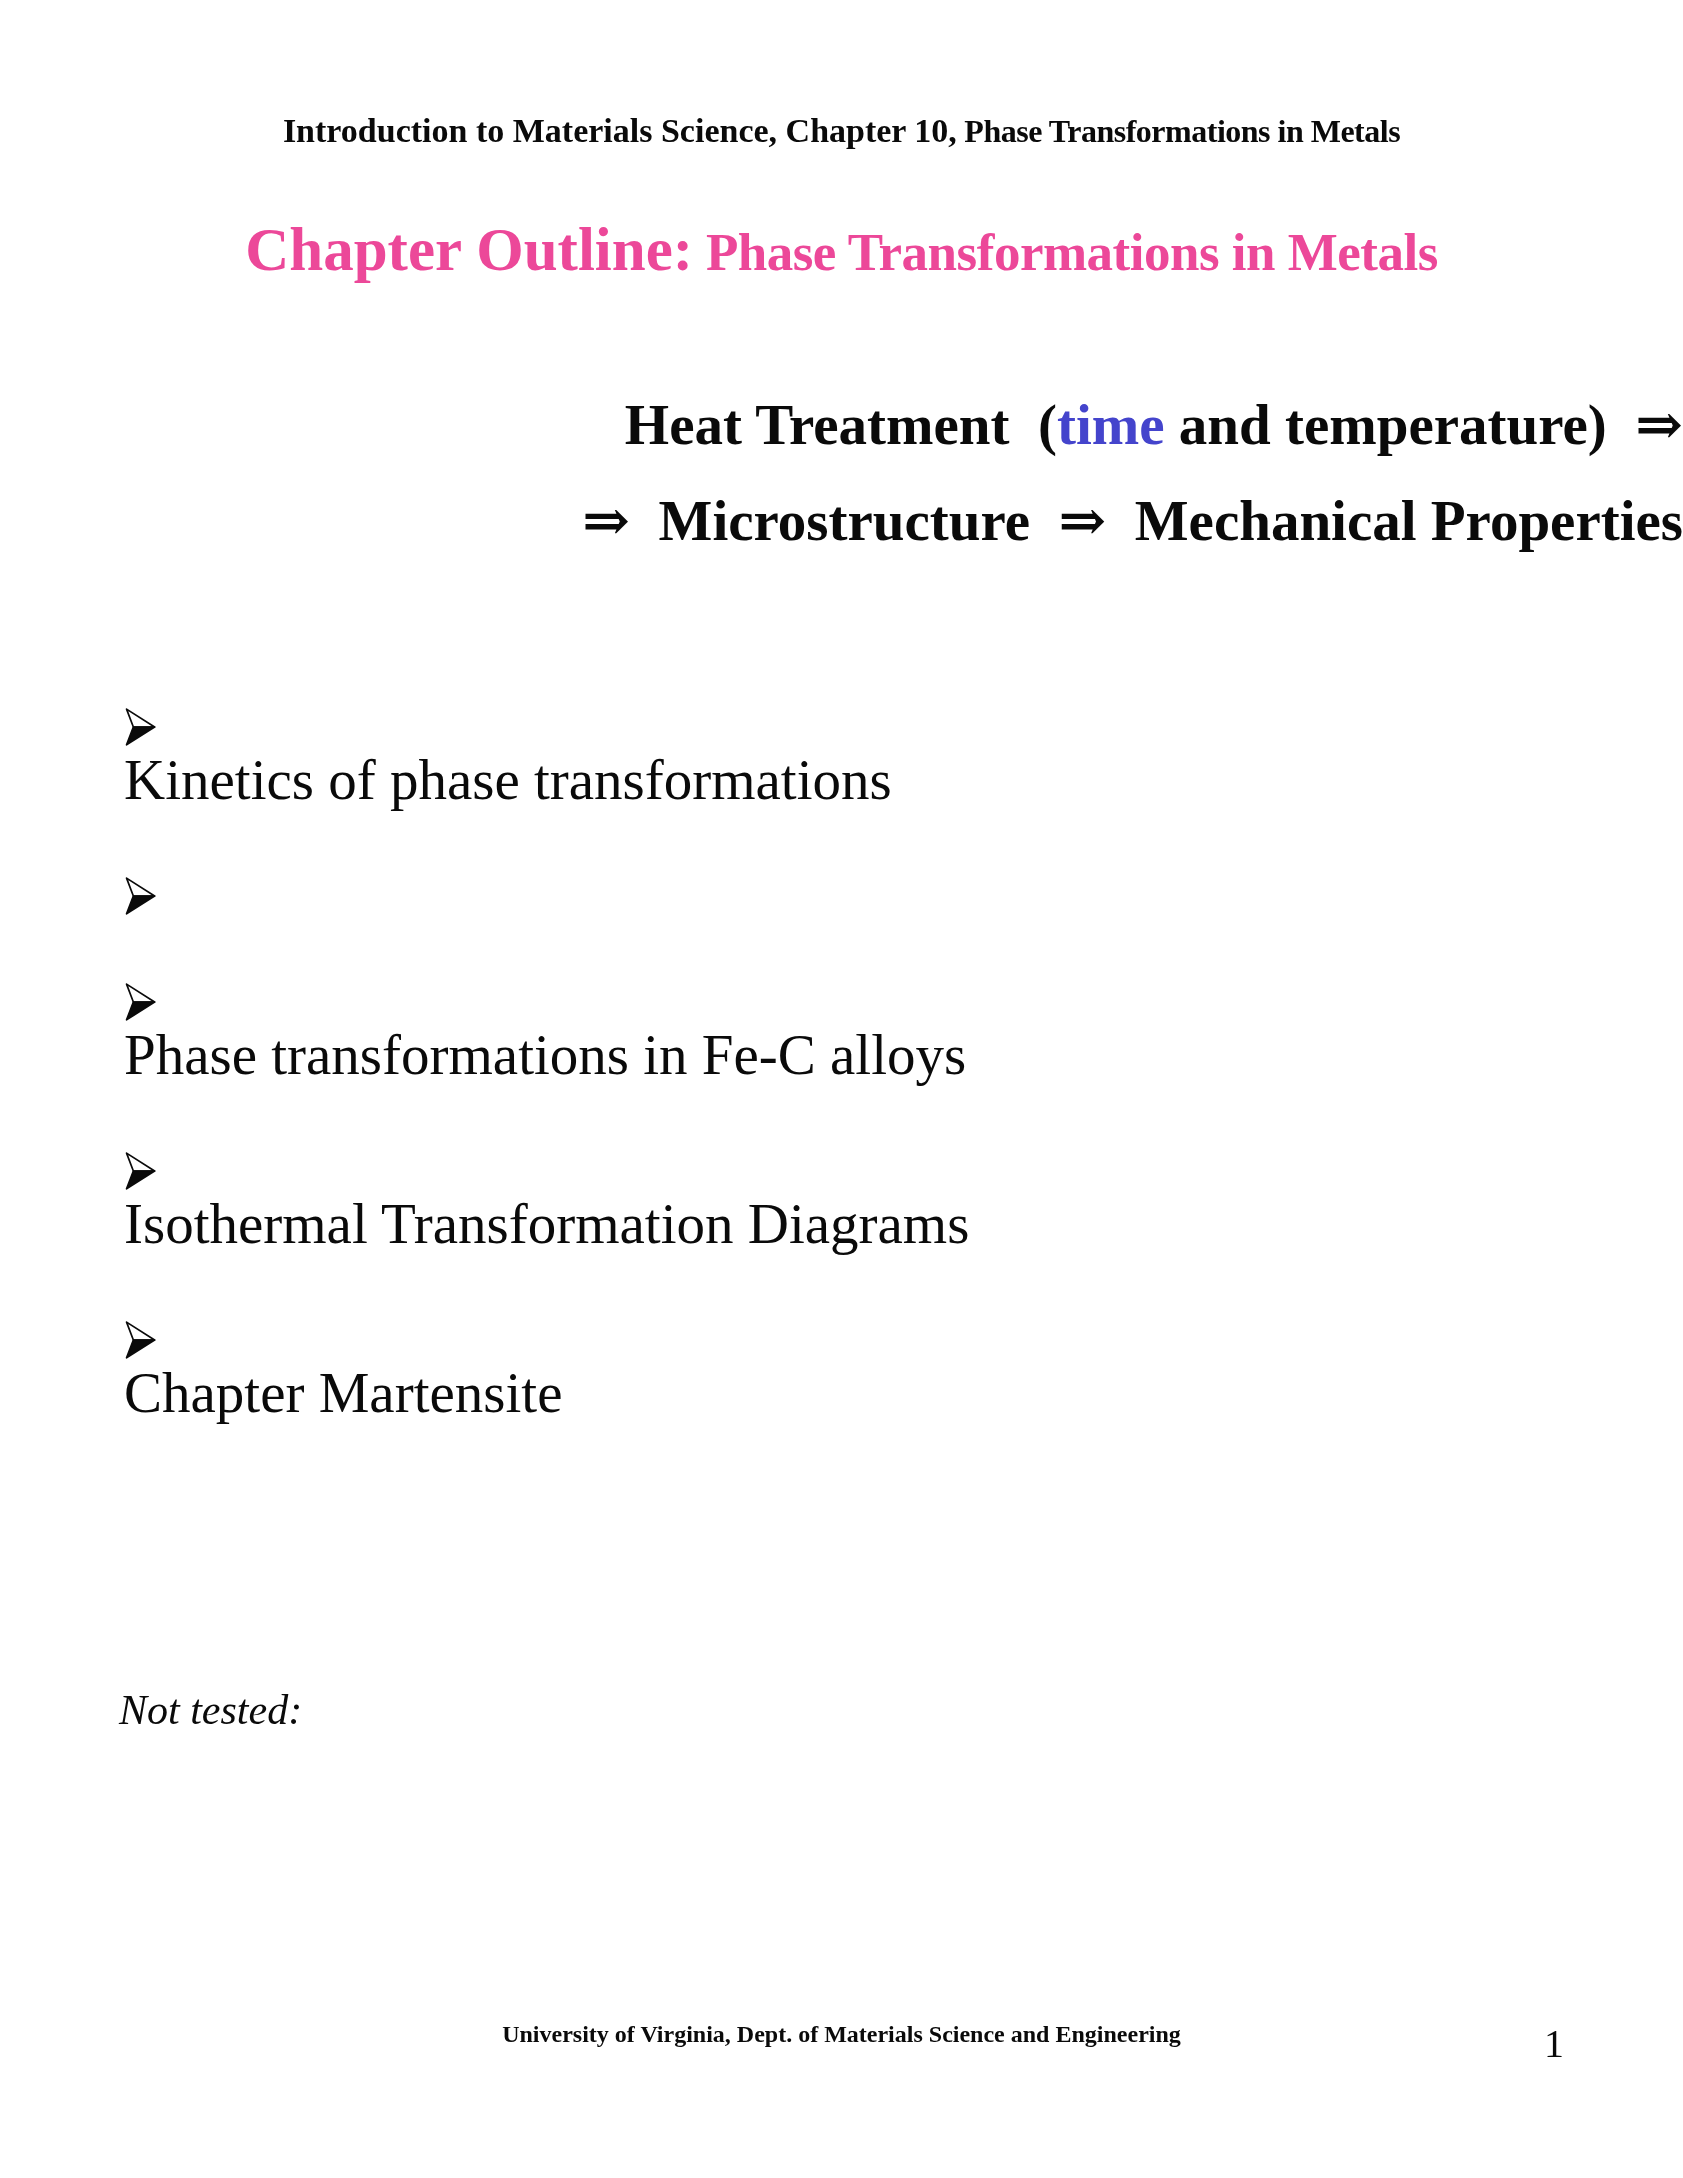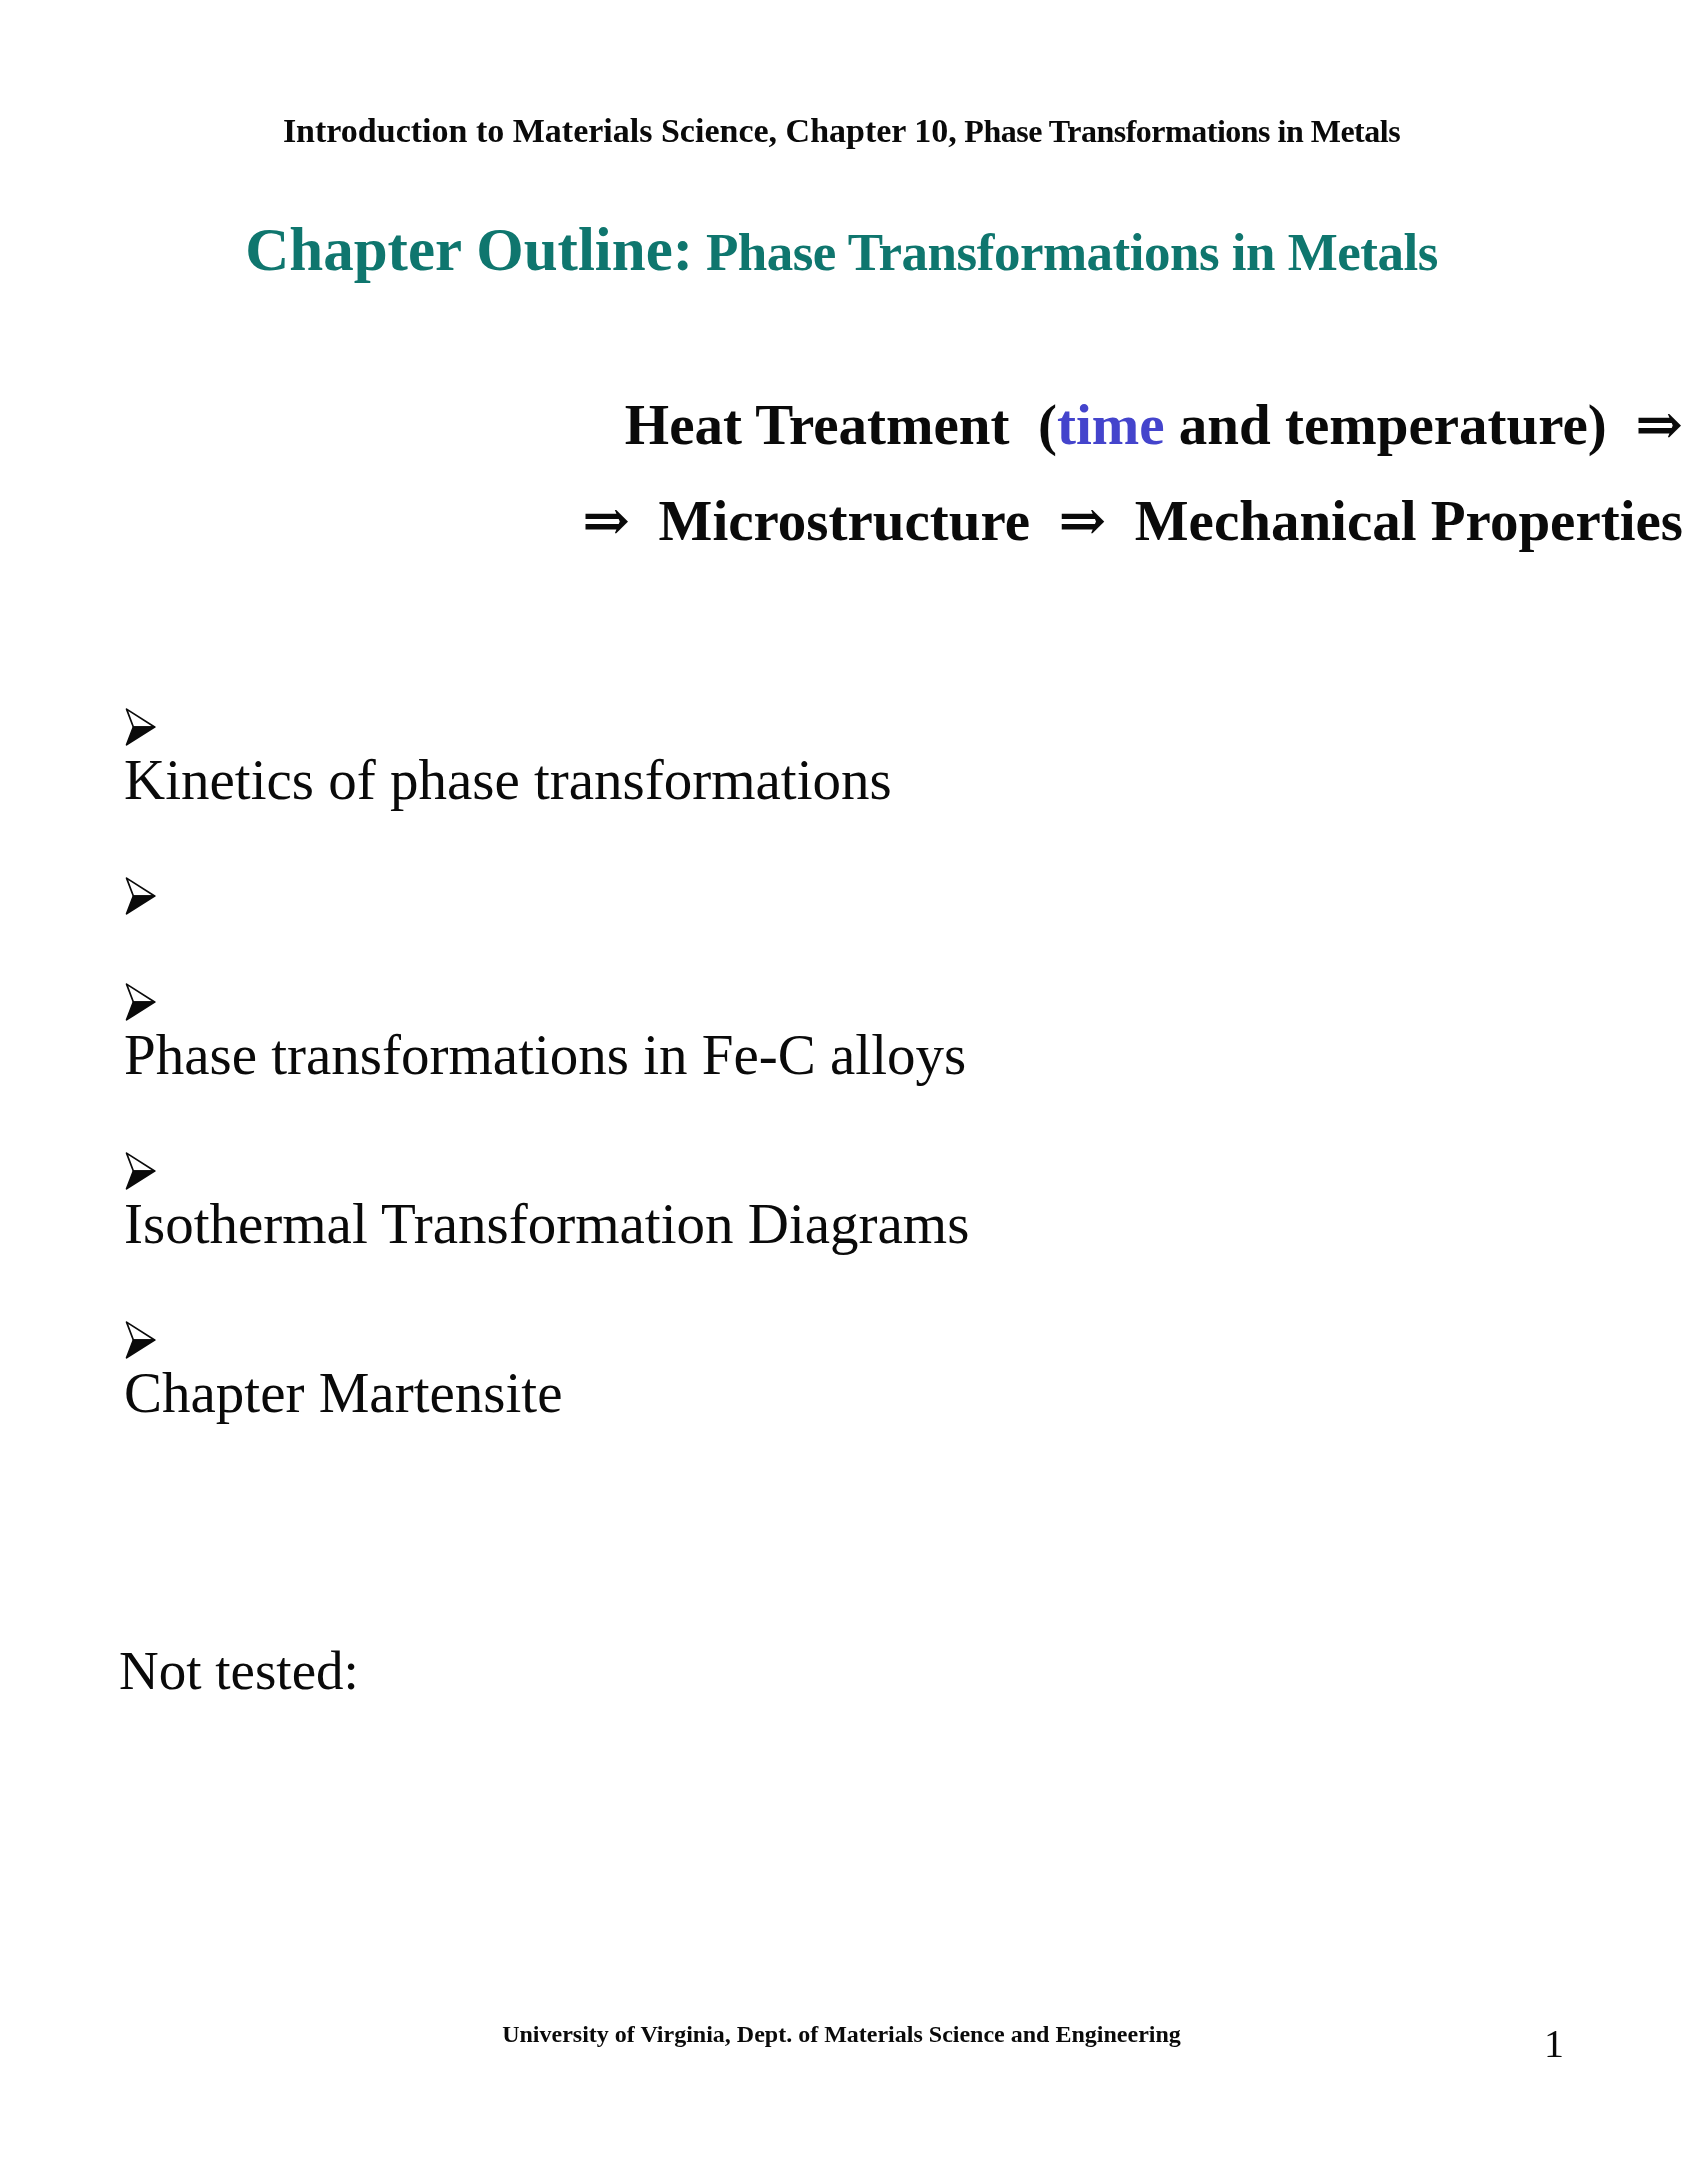--- a/index.html
+++ b/index.html
@@ -13,21 +13,21 @@
     position: relative;
     width: 1683px; height: 2178px;
     background: #ffffff;
     overflow: hidden;
   }
   .centered { position: absolute; left: 0; width: 1683px; text-align: center; }
 
   .running-header { top: 111px; font-weight: bold; font-size: 34px; line-height: 40px; white-space: pre-wrap; }
   .running-header .hdr-suffix { font-size: 32px; letter-spacing: -0.5px; }
 
-  .page-title { top: 214px; font-weight: bold; color: #0f766e; font-size: 61px; line-height: 71px; white-space: pre-wrap; }
+  .page-title { top: 214px; font-weight: bold; color: #ec4899; font-size: 61px; line-height: 71px; white-space: pre-wrap; }
   .page-title .title-suffix { font-size: 53px; letter-spacing: -0.5px; }
 
   .ht-line { font-weight: bold; font-size: 57px; line-height: 65px; white-space: pre-wrap; text-align: right; }
   .ht-line-1 { top: 392px; }
   .ht-line-2 { top: 488px; }
   .time-blue { color: #4444cc; }
 
   .outline-list {
     position: absolute; left: 124px; top: 695px;
     margin: 0; padding: 0; list-style: none;
@@ -35,22 +35,22 @@
   .outline-list li {
     display: flex; align-items: flex-start;
     font-size: 57px; line-height: 63px;
     margin: 0 0 53px 0; padding: 0;
     white-space: pre-wrap;
     flex-direction: column;
   }
   .arrow-bullet { flex: 0 0 auto; width: 34px; height: 42px; margin: 11px 23px 0 0; }
 
   .not-tested-block {
-    position: absolute; left: 119px; top: 1478px;
-    font-size: 55px; line-height: 77px;
+    position: absolute; left: 119px; top: 1518px;
+    font-style: italic; font-size: 42px; line-height: 77px;
     white-space: pre-wrap;
   }
 
   .page-footer { top: 2014px; font-weight: bold; font-size: 24px; line-height: 40px; }
   .page-number { position: absolute; left: 1544px; top: 2022px; font-size: 40px; line-height: 44px; }
 </style>
 </head>
 <body>
 
 <div class="page">

